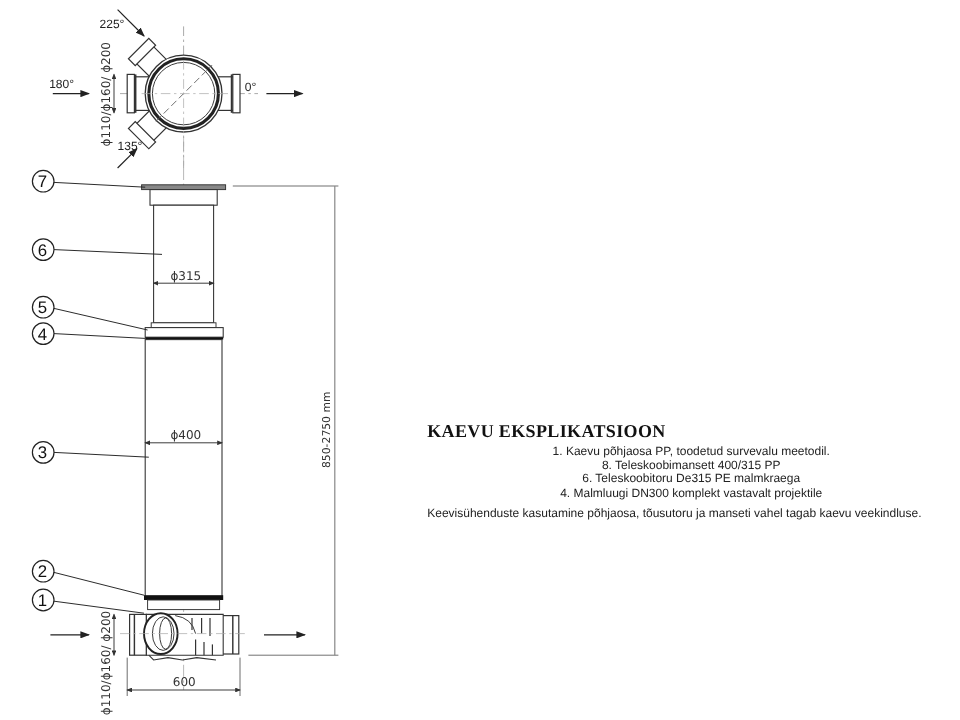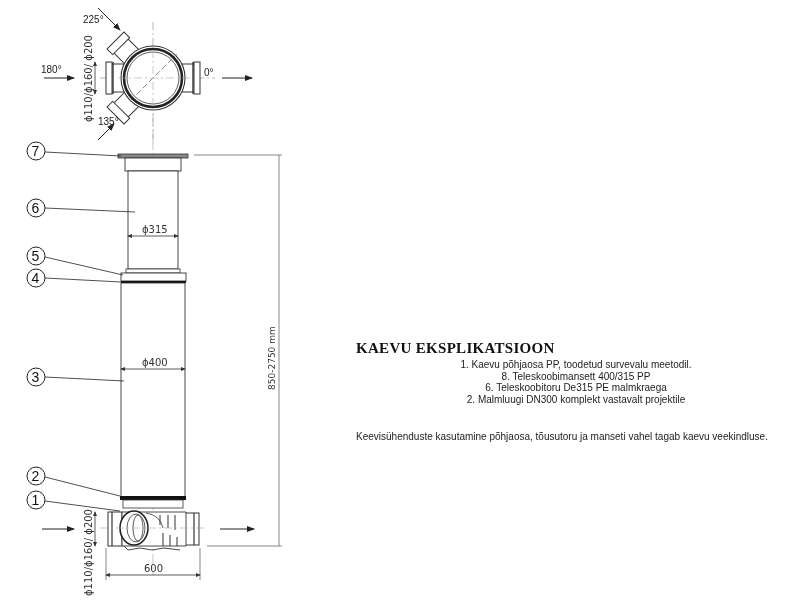--- a/index.html
+++ b/index.html
@@ -1,25 +1,25 @@
 <!DOCTYPE html>
 <html><head>
 <meta charset="utf-8">
 <style>
   html, body { margin:0; padding:0; background:#ffffff; }
   body { width:800px; height:600px; position:relative; overflow:hidden; font-family:"Liberation Sans", sans-serif; color:#111; }
   svg.drawing { position:absolute; left:0; top:0; width:800px; height:600px; }
   .lbl { font-family:"Liberation Sans", sans-serif; font-size:10px; fill:#222; }
   .dimtxt { font-family:"DejaVu Sans", sans-serif; font-size:10px; fill:#333; }
   .callnum { font-family:"Liberation Sans", sans-serif; font-size:14px; fill:#111; }
-  .legend { position:absolute; left:356px; top:340px; width:440px; }
+  .legend { position:absolute; left:356px; top:352px; width:440px; }
   .legend h2 { margin:0 0 2px 0; font-family:"Liberation Serif", serif; font-weight:bold; font-size:15px; letter-spacing:0.3px; color:#111; }
   .legend ol { list-style:none; margin:0; padding:0;text-align:center; }
   .legend li { font-size:10px; line-height:11.6px; color:#222; white-space:nowrap; }
-  .legend .notes { margin-top:26px; }
+  .legend .notes { margin-top:6px; }
   .legend .notes p { margin:0; font-size:10px; line-height:12px; color:#222; white-space:nowrap; }
 </style>
 </head>
 <body>
 
 <svg class="drawing" viewBox="0 0 800 600" xmlns="http://www.w3.org/2000/svg">
   <defs>
     <marker id="arr" markerWidth="8" markerHeight="6" refX="7" refY="3" orient="auto">
       <path d="M0,0 L8,3 L0,6 z" fill="#222"></path>
     </marker>
@@ -174,18 +174,18 @@
     </g>
   </g>
 </svg>
 
 <div class="legend">
   <h2>KAEVU EKSPLIKATSIOON</h2>
   <ol>
     <li>1. Kaevu põhjaosa PP, toodetud survevalu meetodil.</li>
     <li>8. Teleskoobimansett 400/315 PP</li>
     <li>6. Teleskoobitoru De315 PE malmkraega</li>
-    <li>2. Malmluugi DN300 komplekt  vastavalt projektile</li>
+    <li>4. Malmluugi DN300 komplekt  vastavalt projektile</li>
   </ol>
   <div class="notes">
     <p>Keevisühenduste kasutamine põhjaosa, tõusutoru ja manseti vahel tagab kaevu veekindluse.</p>
   </div>
 </div>
 
 </body></html>

